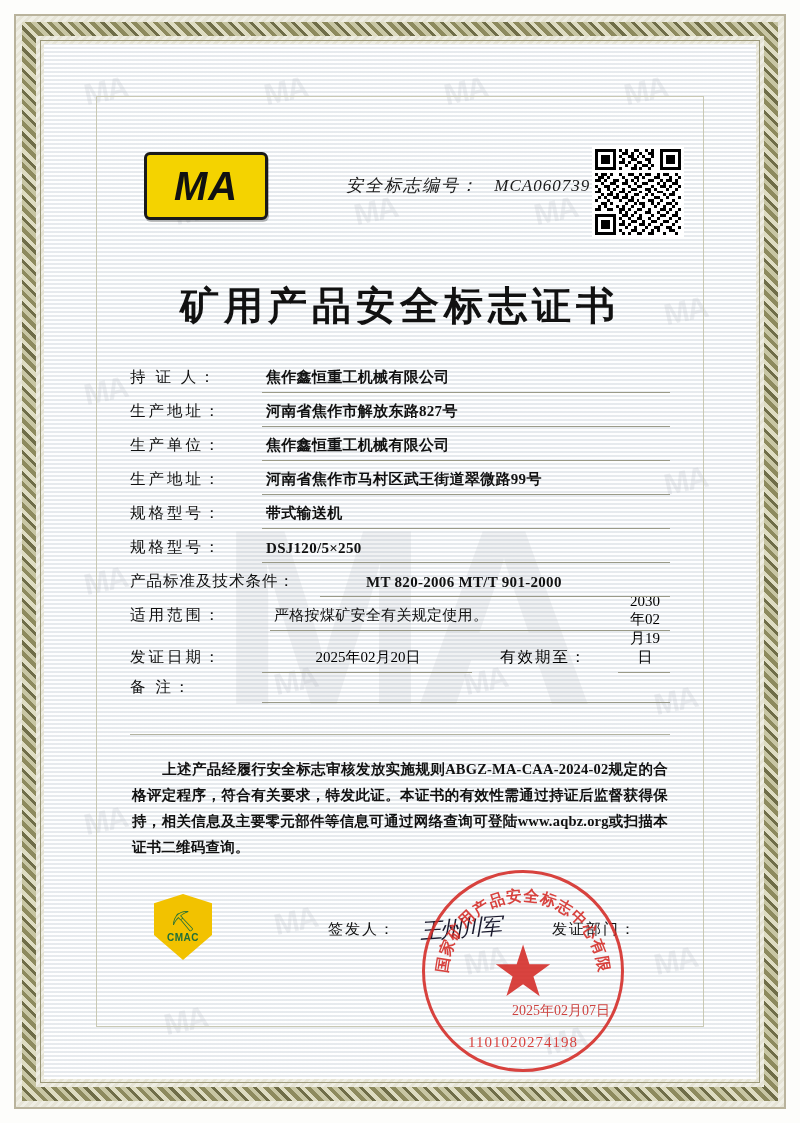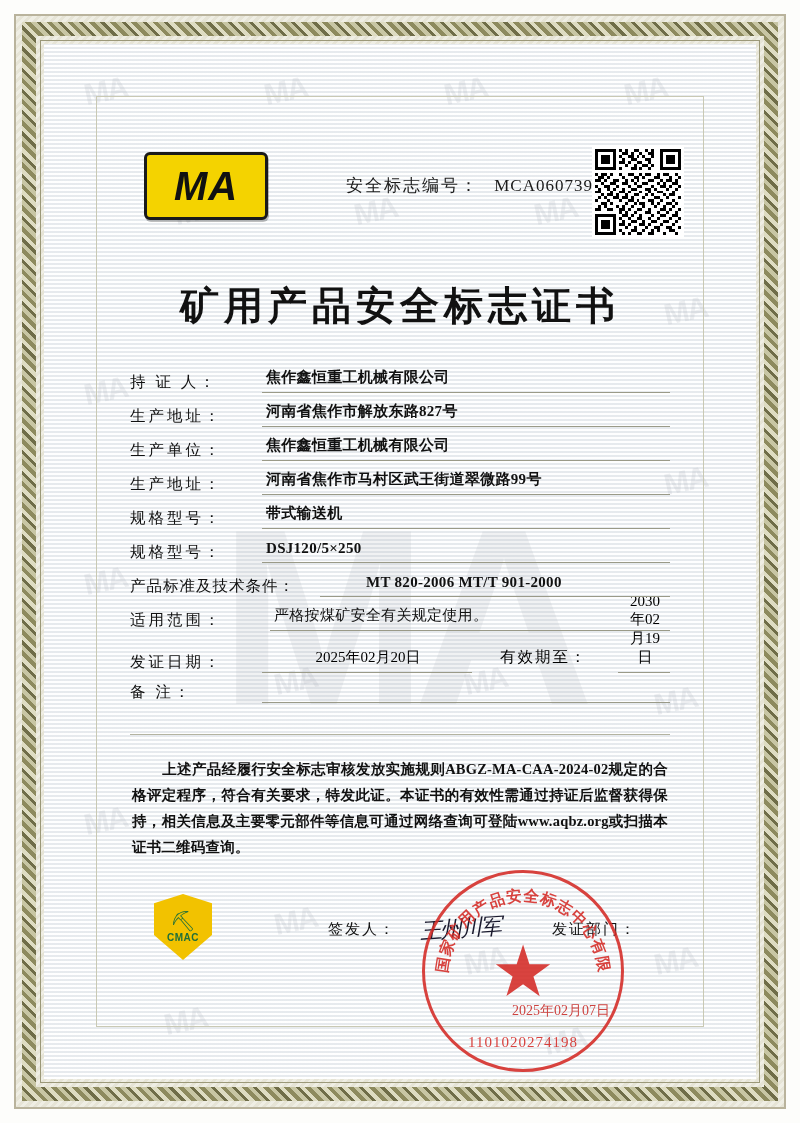--- a/index.html
+++ b/index.html
@@ -123,20 +123,21 @@
     font-style: italic;
   }
 
   
   .cert-no {
     position: absolute;
     left: 240px; top: 70px;
     font-size: 17px;
     color: #1b1b1b;
     letter-spacing: 1px;
+    font-style: italic;
   }
   .cert-no .label { letter-spacing: 2px; }
   .cert-no .value {
     font-family: "Liberation Serif", serif;
     margin-left: 10px;
     letter-spacing: 1px;
   }
 
   
   .qr {
@@ -173,20 +174,21 @@
     align-items: flex-end;
     height: 34px;
     position: relative;
   }
   .field-label {
     width: 132px;
     flex: 0 0 132px;
     font-size: 15.5px;
     color: #111;
     letter-spacing: 3px;
+    padding-bottom: 5px;
     font-weight: 500;
   }
   .field-label.wide {
     width: 190px;
     flex: 0 0 190px;
     letter-spacing: 1px;
   }
   .field-value {
     flex: 1 1 auto;
     font-size: 15px;

